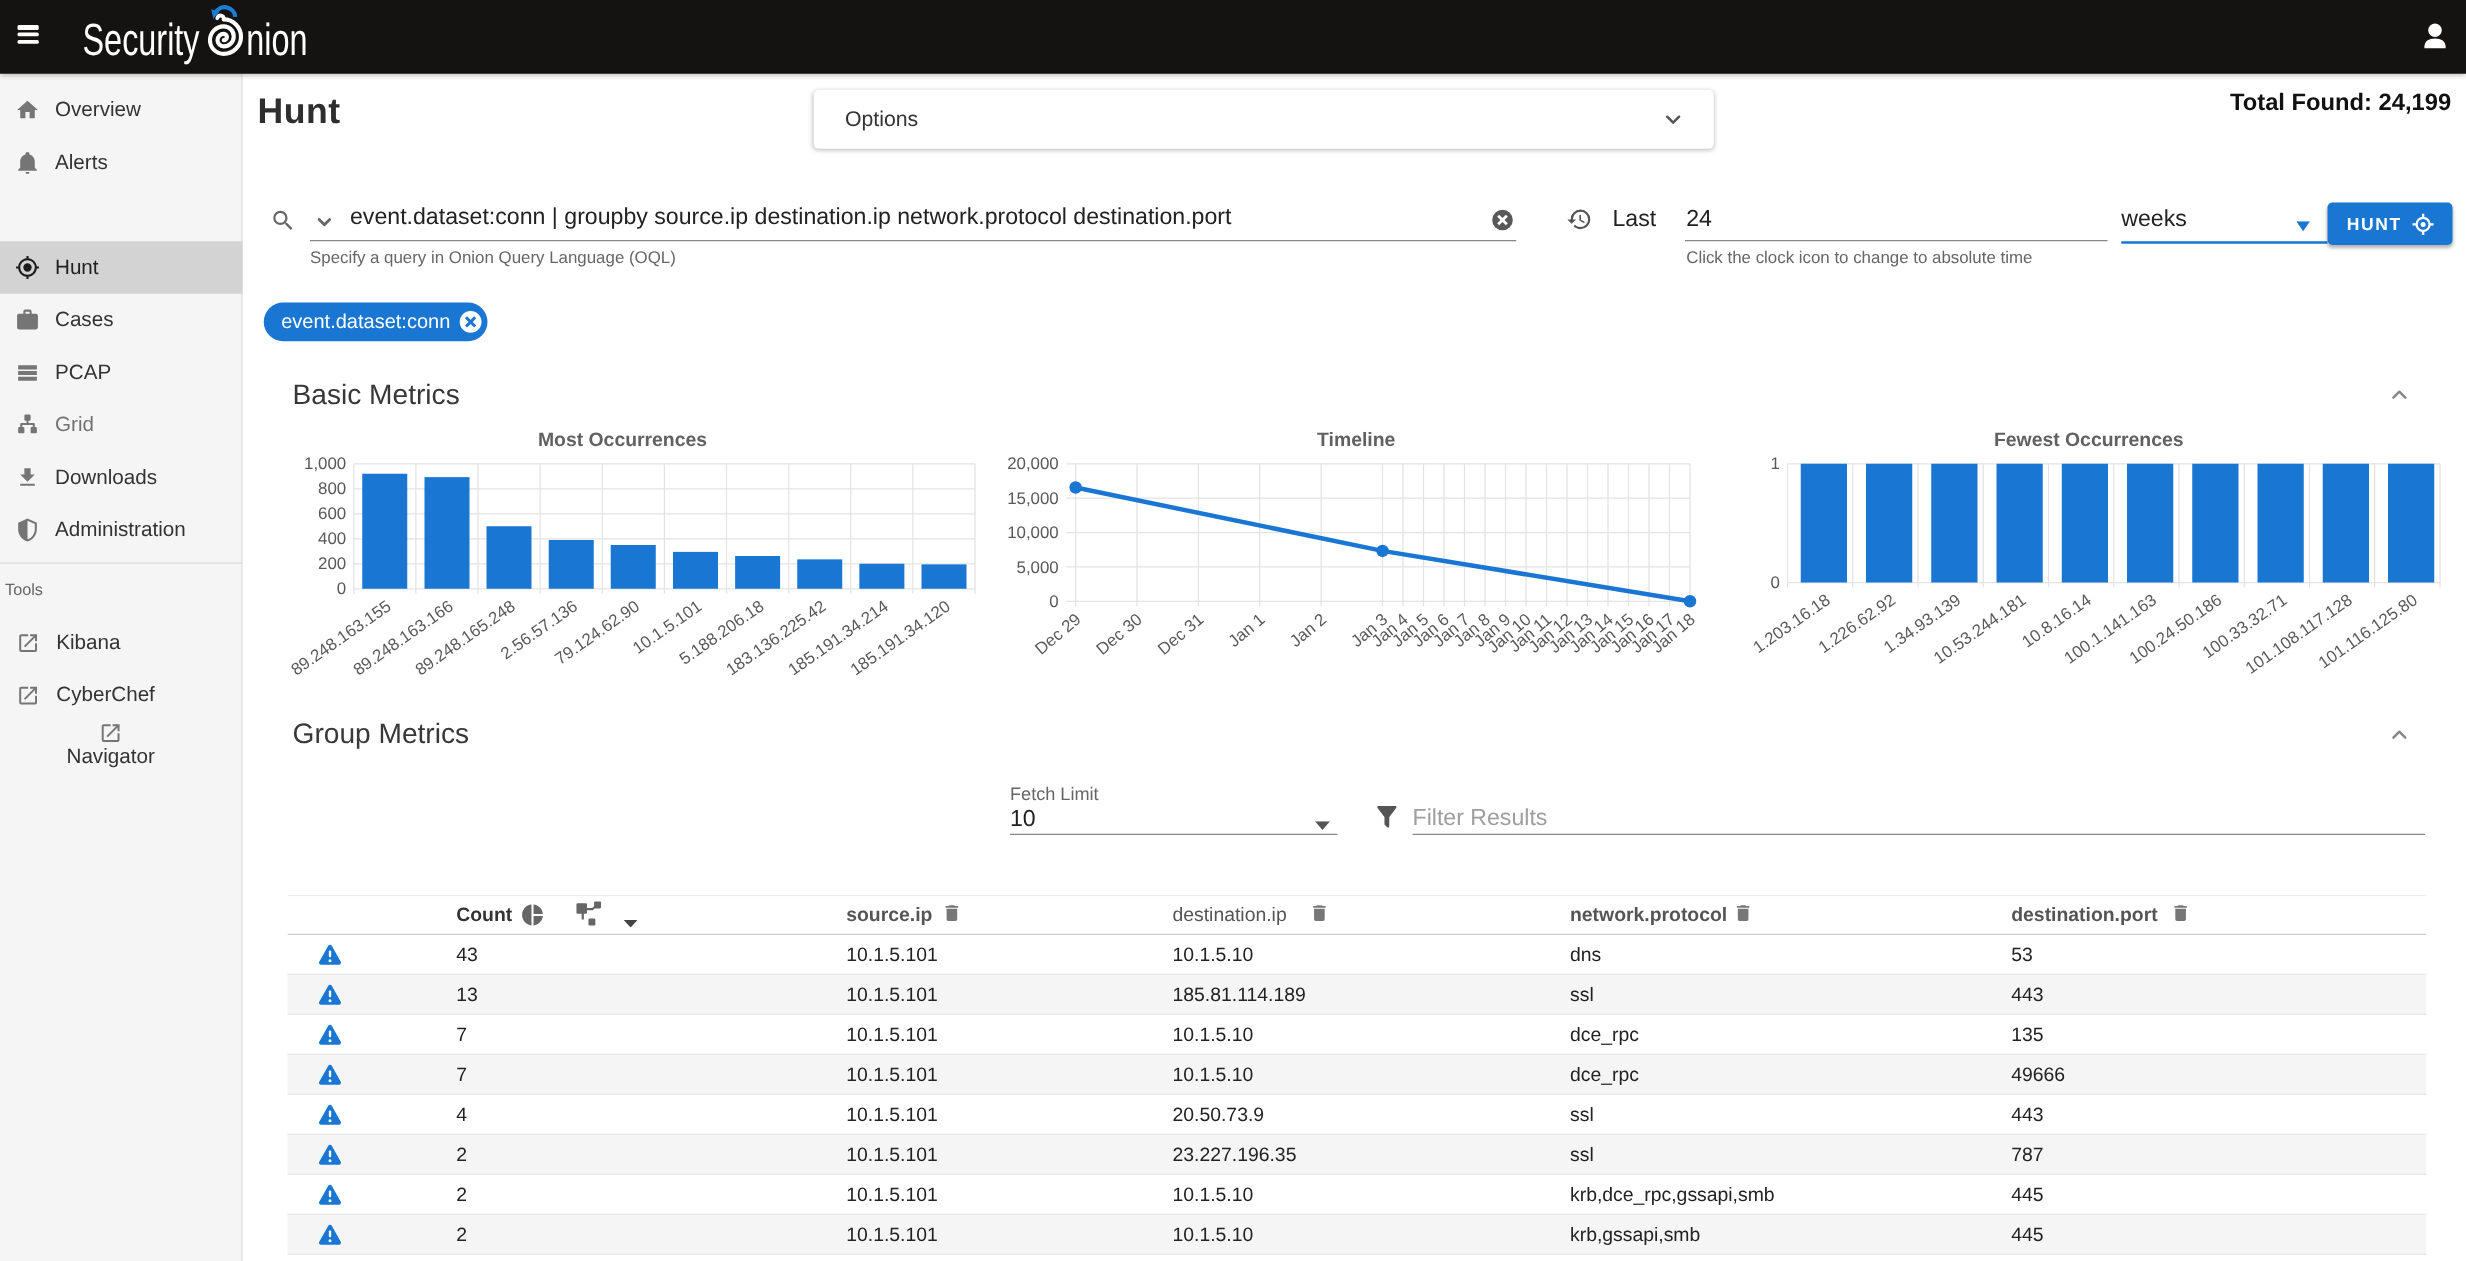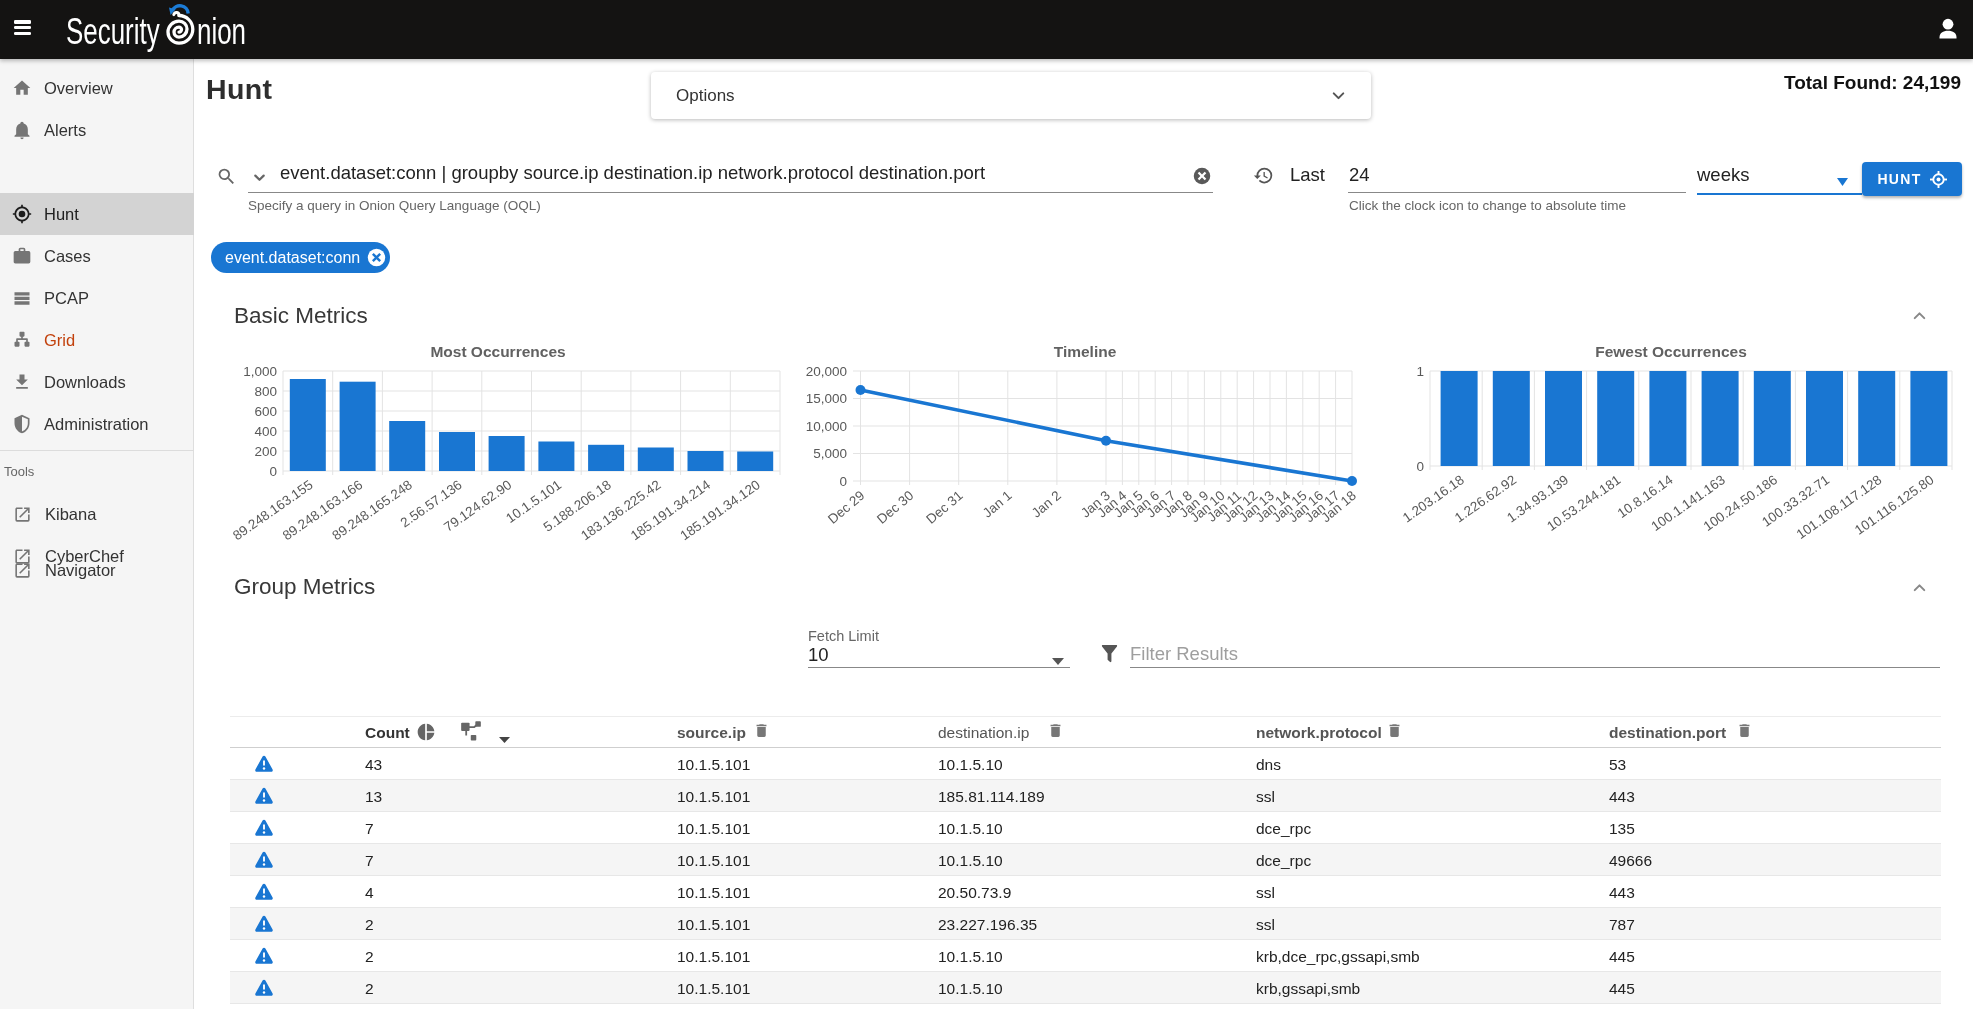--- a/index.html
+++ b/index.html
@@ -68,21 +68,21 @@
         </svg>
       </span>
 <span style="margin-left:12px;font-size:16.5px;color:#333;">PCAP</span>
     </div>
     <div class="abs ctr" style="left:0;top:260px;width:194px;height:42px;">
 <span style="margin-left:12px;width:20px;height:20px;display:inline-flex;">
         <svg width="20" height="20" viewBox="0 0 24 24">
           <path fill="#757575" d="M10,2H14A1,1 0 0,1 15,3V7A1,1 0 0,1 14,8H13V10H18A1,1 0 0,1 19,11V14H20A1,1 0 0,1 21,15V19A1,1 0 0,1 20,20H16A1,1 0 0,1 15,19V15A1,1 0 0,1 16,14H17V12H7V14H8A1,1 0 0,1 9,15V19A1,1 0 0,1 8,20H4A1,1 0 0,1 3,19V15A1,1 0 0,1 4,14H5V11A1,1 0 0,1 6,10H11V8H10A1,1 0 0,1 9,7V3A1,1 0 0,1 10,2Z"></path>
         </svg>
       </span>
-<span style="margin-left:12px;font-size:16.5px;color:#c2410c;">Grid</span>
+<span style="margin-left:12px;font-size:16.5px;color:#737373;">Grid</span>
     </div>
     <div class="abs ctr" style="left:0;top:302px;width:194px;height:42px;">
 <span style="margin-left:12px;width:20px;height:20px;display:inline-flex;">
         <svg width="20" height="20" viewBox="0 0 24 24">
           <path fill="#757575" d="M5,20H19V18H5M19,9H15V3H9V9H5L12,16L19,9Z"></path>
         </svg>
       </span>
 <span style="margin-left:12px;font-size:16.5px;color:#333;">Downloads</span>
     </div>
     <div class="abs ctr" style="left:0;top:344px;width:194px;height:42px;">
@@ -104,21 +104,21 @@
 <span style="margin-left:13px;font-size:16.5px;color:#333;">Kibana</span>
     </div>
     <div class="abs ctr" style="left:0;top:476px;width:194px;height:42px;">
 <span style="margin-left:13px;width:19px;height:19px;display:inline-flex;">
         <svg width="19" height="19" viewBox="0 0 24 24">
           <path fill="#757575" d="M14,3V5H17.59L7.76,14.83L9.17,16.24L19,6.41V10H21V3M19,19H5V5H12V3H5C3.89,3 3,3.9 3,5V19A2,2 0 0,0 5,21H19A2,2 0 0,0 21,19V12H19V19Z"></path>
         </svg>
       </span>
 <span style="margin-left:13px;font-size:16.5px;color:#333;">CyberChef</span>
     </div>
-    <div class="abs ctr" style="left:0;top:490px;width:164px;height:42px;">
+    <div class="abs ctr" style="left:0;top:518px;width:164px;height:42px;flex-direction:column;">
 <span style="margin-left:13px;width:19px;height:19px;display:inline-flex;">
         <svg width="19" height="19" viewBox="0 0 24 24">
           <path fill="#757575" d="M14,3V5H17.59L7.76,14.83L9.17,16.24L19,6.41V10H21V3M19,19H5V5H12V3H5C3.89,3 3,3.9 3,5V19A2,2 0 0,0 5,21H19A2,2 0 0,0 21,19V12H19V19Z"></path>
         </svg>
       </span>
 <span style="margin-left:13px;font-size:16.5px;color:#333;">Navigator</span>
     </div>
   </div>
 
 <div class="abs" style="left:206px;top:73px;font-size:28.5px;font-weight:bold;color:#2e2e2e;letter-spacing:0.4px;">Hunt</div>

